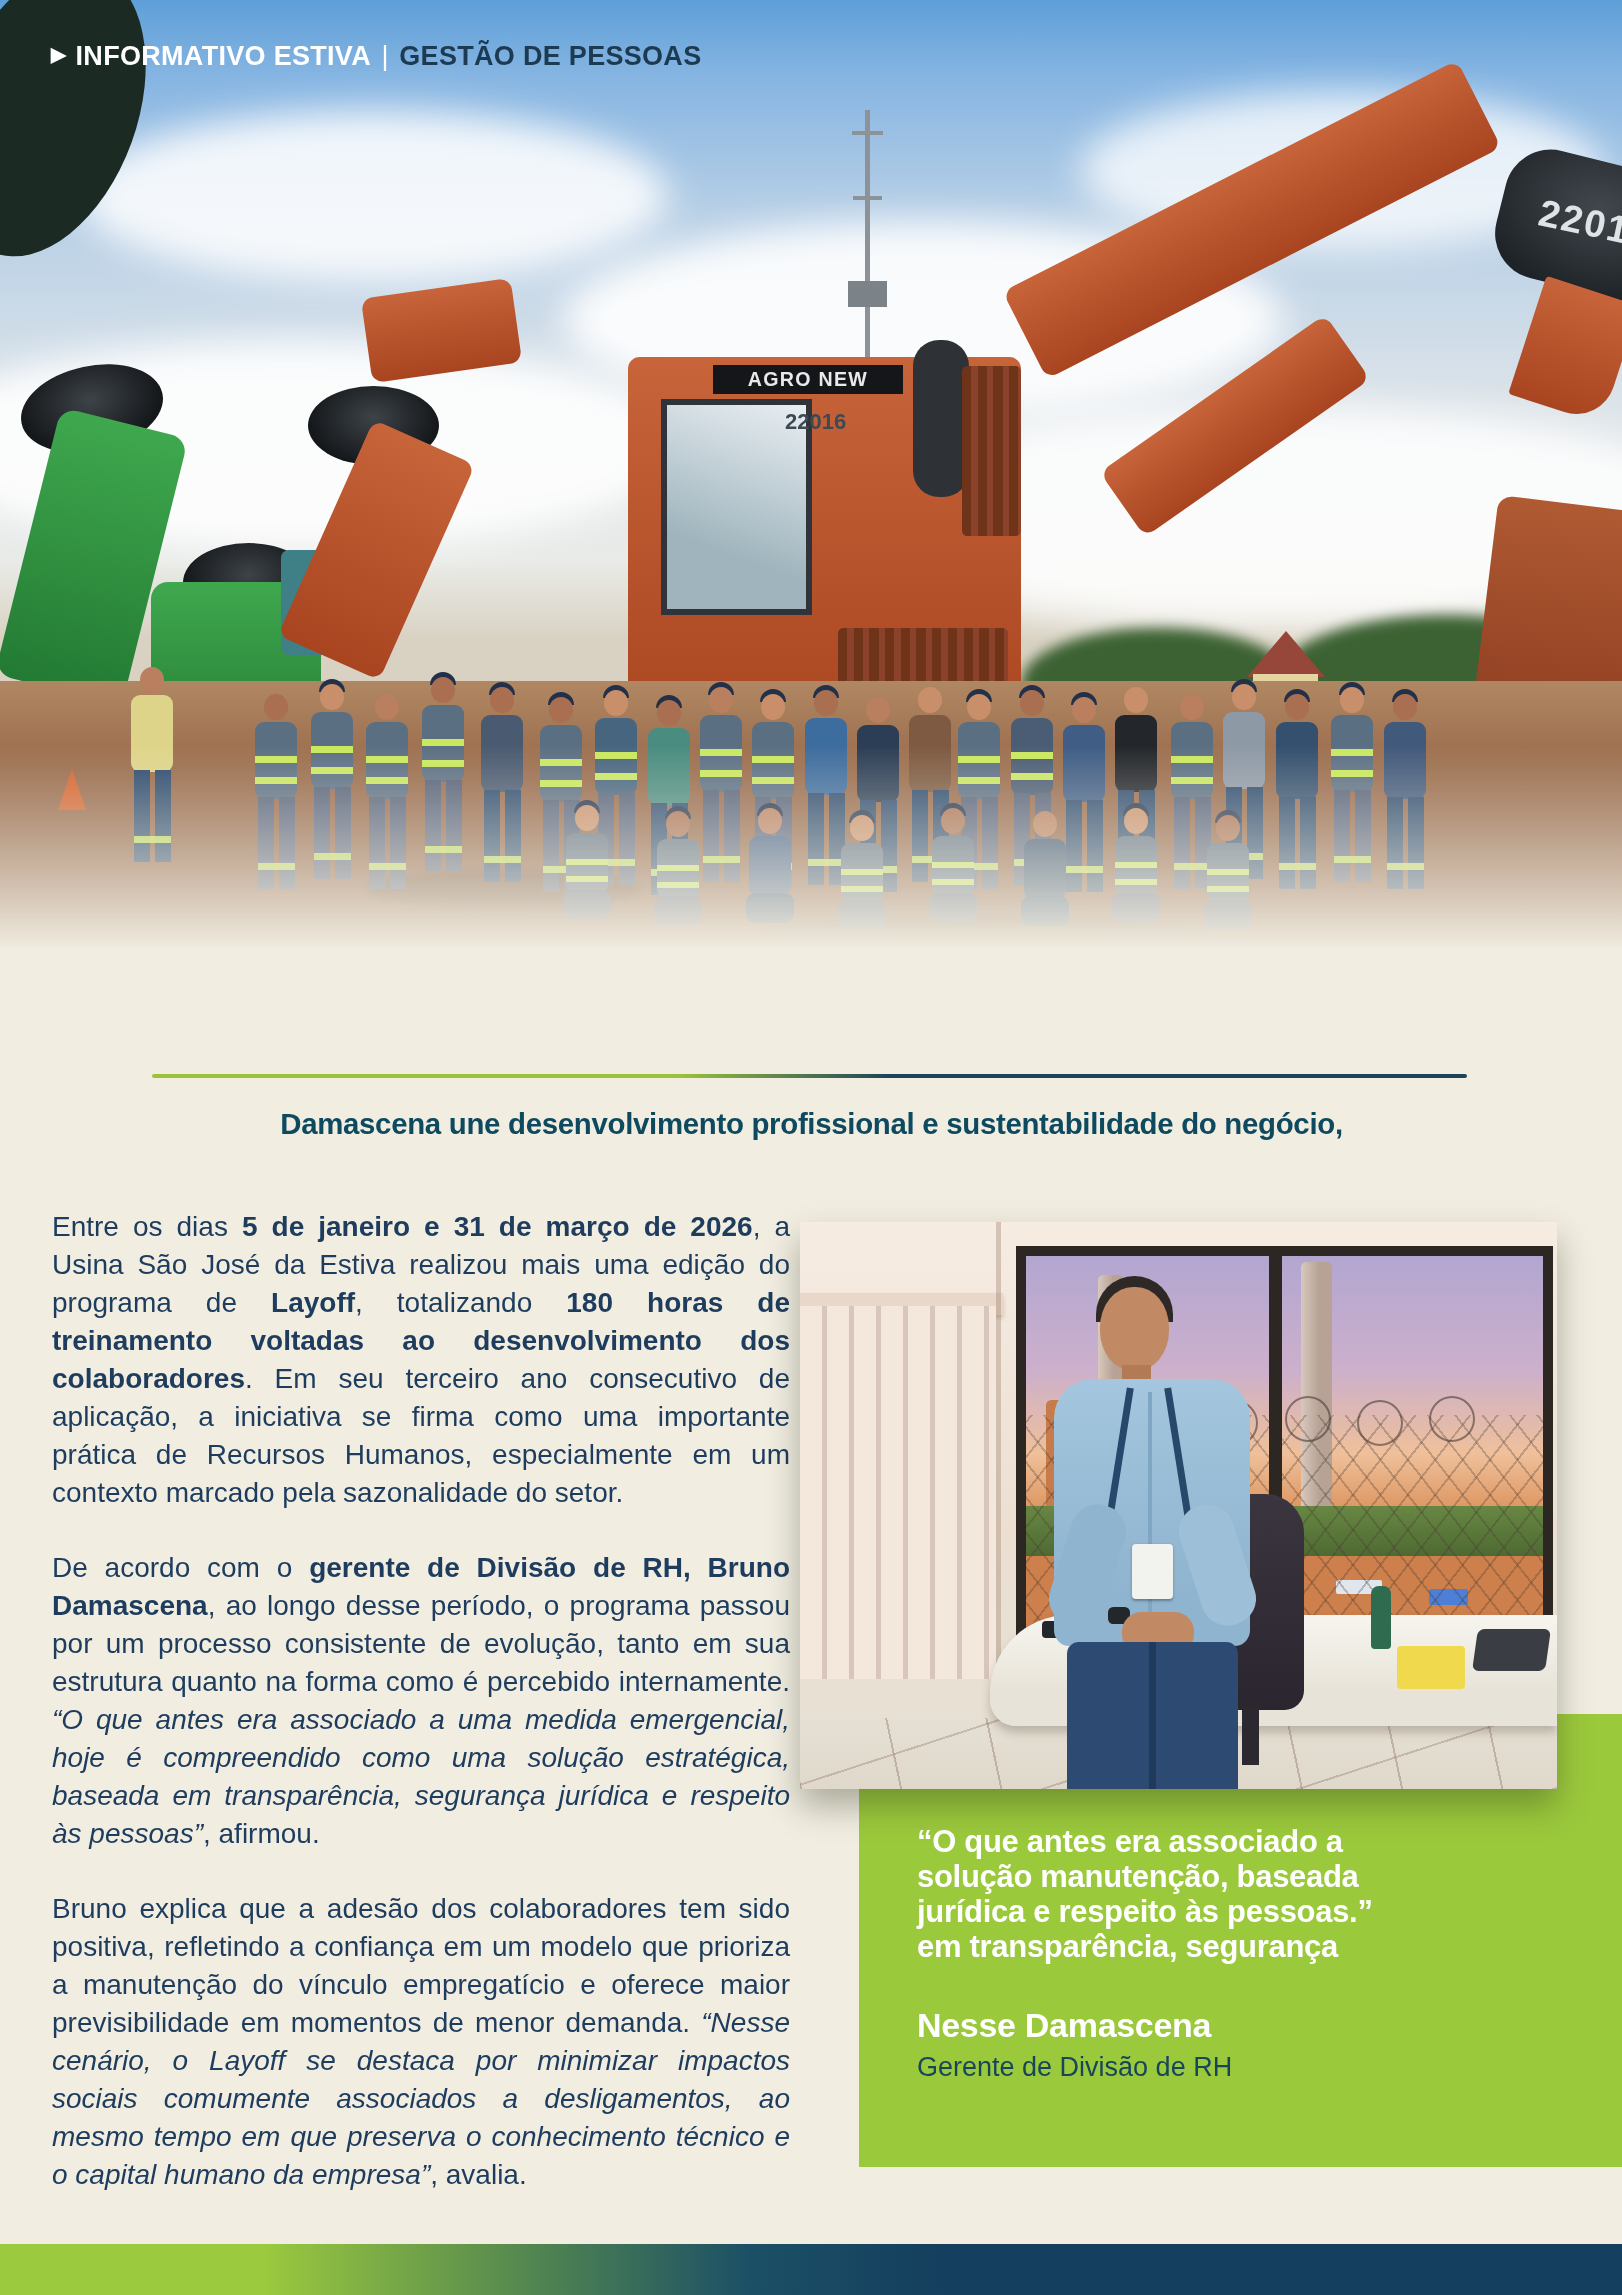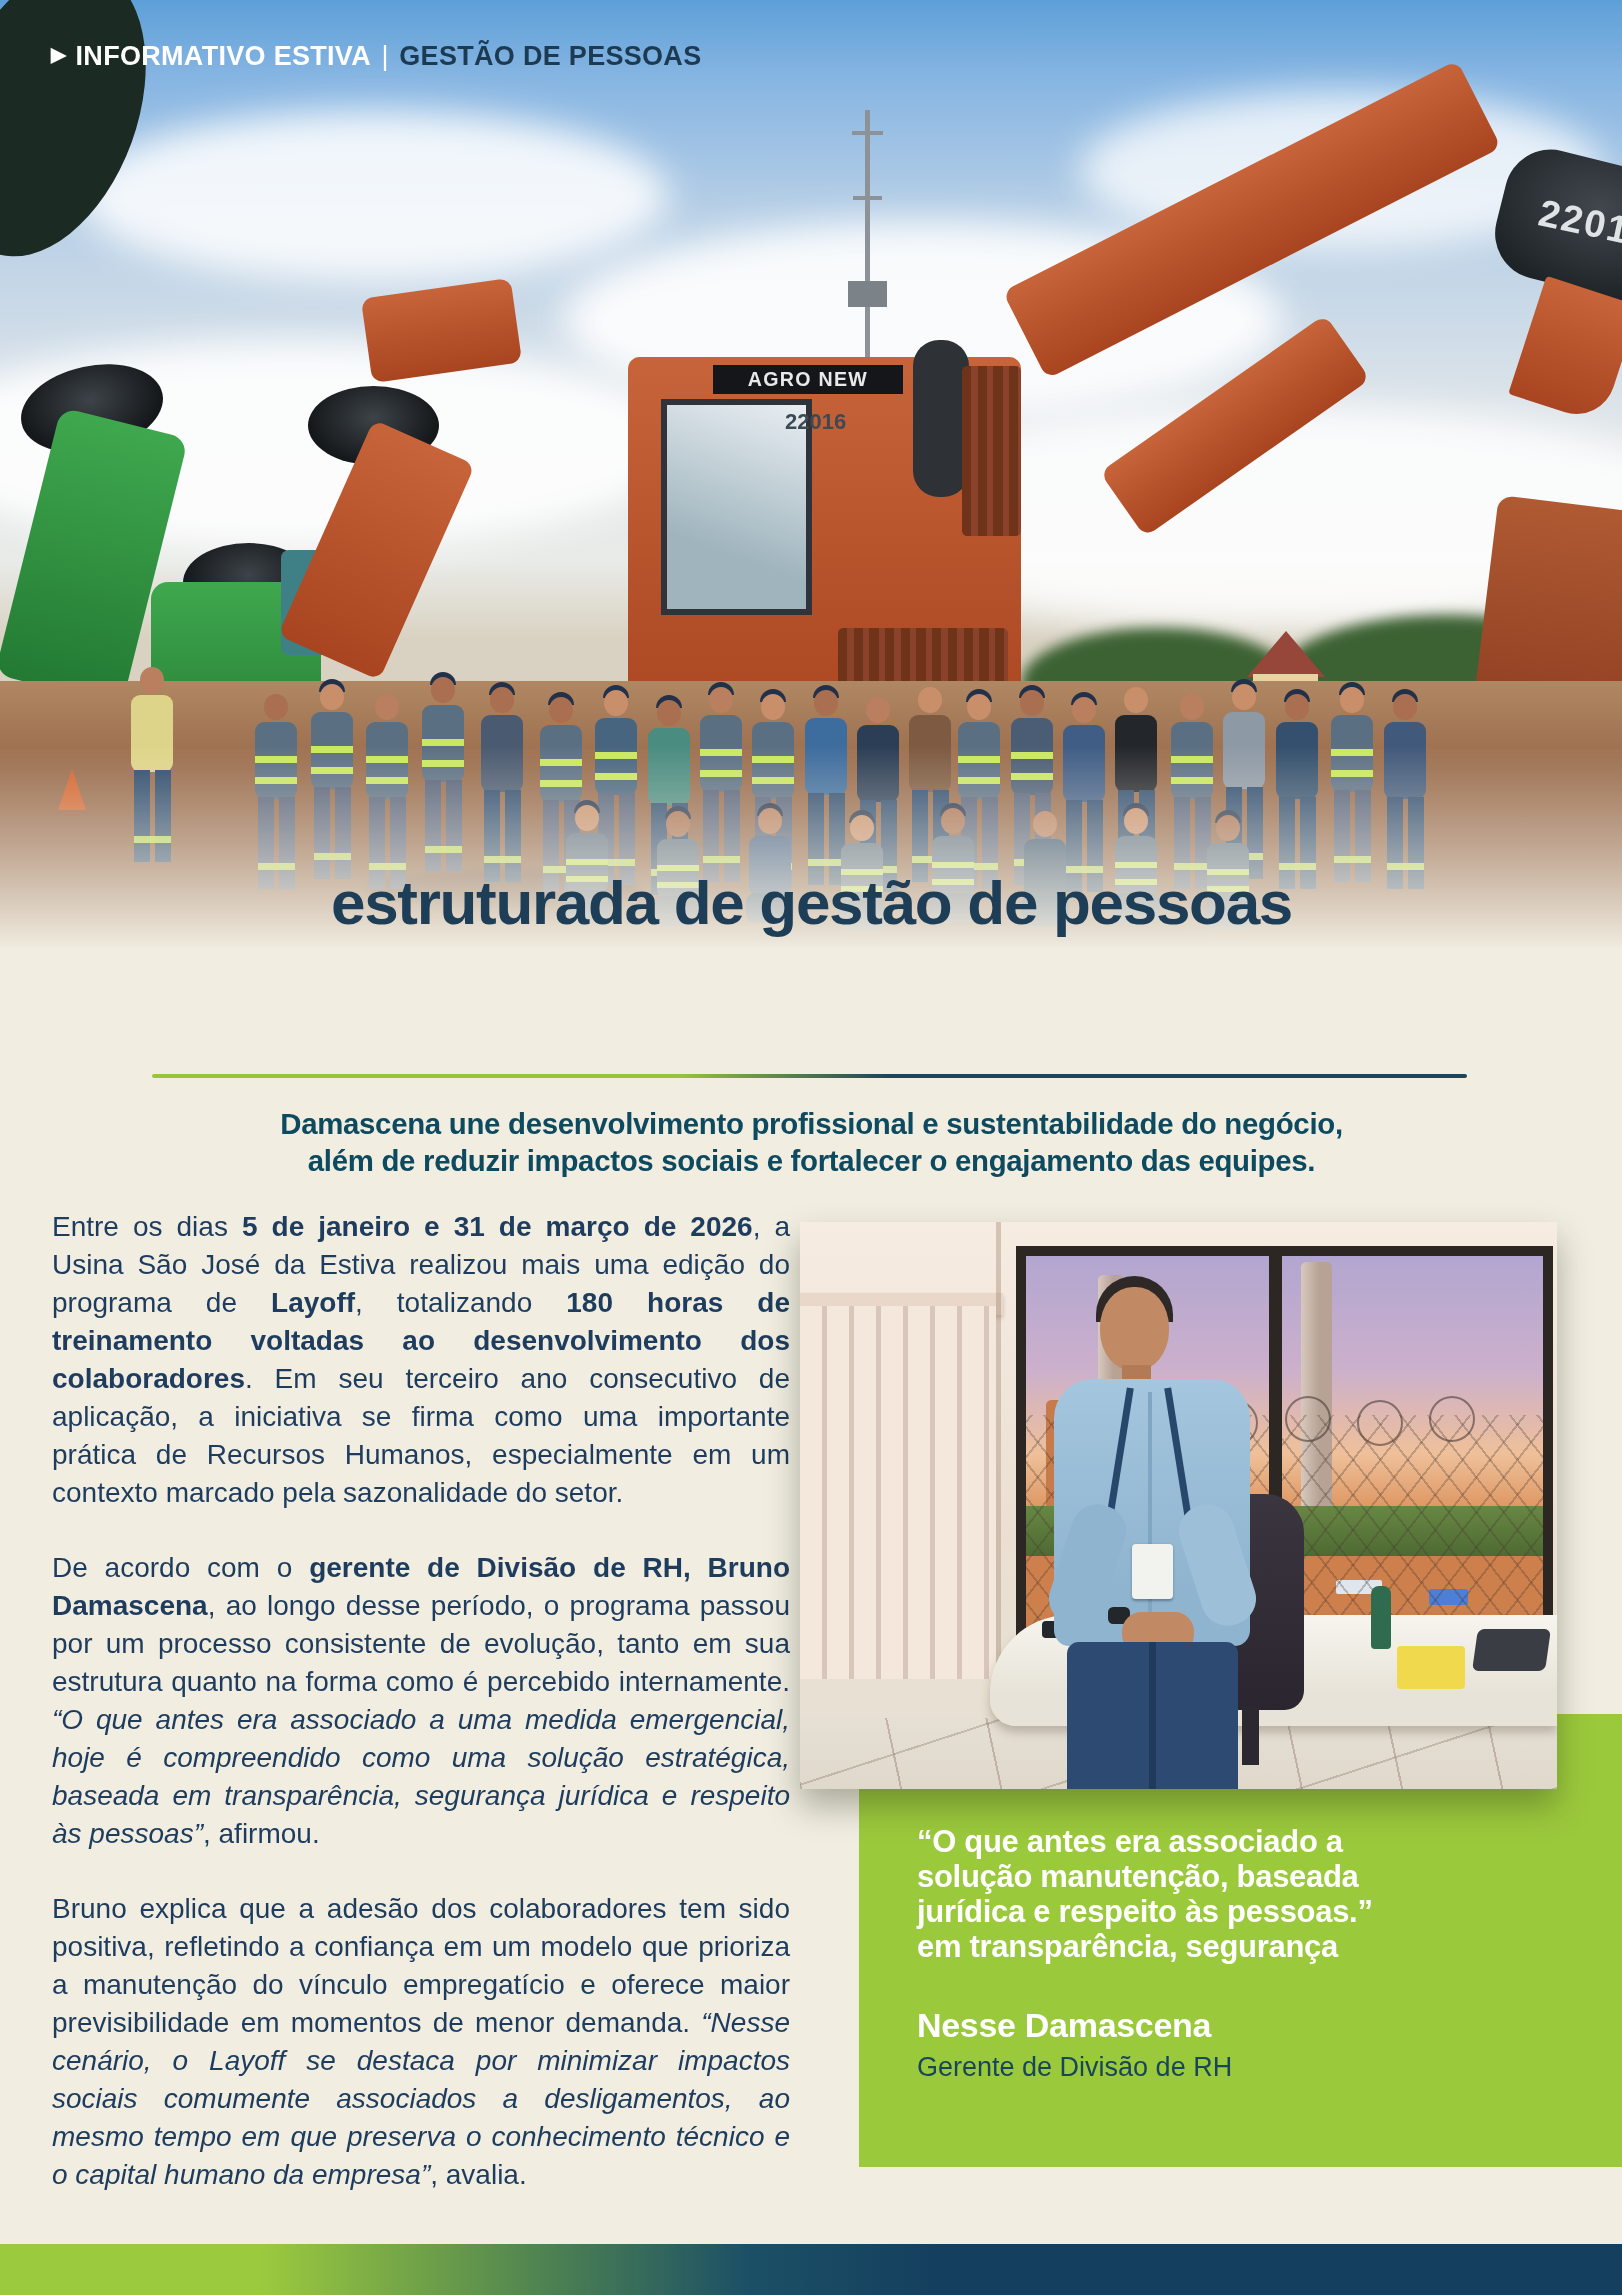--- a/index.html
+++ b/index.html
@@ -379,26 +379,24 @@
         <div style="position:absolute;left:0;top:85px;width:48px;height:30px;background:#55617a;border-radius:9.2px;"></div>
       </div>
     </div>
 
   <div id="topbar" class="abs">
     <span class="arrow">▶</span><span class="brand">INFORMATIVO ESTIVA</span><span class="sep">|</span><span class="section">GESTÃO DE PESSOAS</span>
   </div>
 </div>
 
 <div id="title" class="abs">
-  <div>estruturada de gestão de pessoas</div>
 </div>
 <div id="rule" class="abs"></div>
 <div id="subtitle" class="abs">
   <div>Damascena une desenvolvimento profissional e sustentabilidade do negócio,</div>
-  <div>além de reduzir impactos sociais e fortalecer o engajamento das equipes.</div>
 </div>
 
 <div id="article" class="abs">
   <p><span>Entre os dias </span><span class="b">5 de janeiro e 31 de março de 2026</span><span>, a Usina São José da Estiva realizou mais uma edição do programa de </span><span class="b">Layoff</span><span>, totalizando </span><span class="b">180 horas de treinamento voltadas ao desenvolvimento dos colaboradores</span><span>. Em seu terceiro ano consecutivo de aplicação, a iniciativa se firma como uma importante prática de Recursos Humanos, especialmente em um contexto marcado pela sazonalidade do setor.</span></p>
   <p><span>De acordo com o </span><span class="b">gerente de Divisão de RH, Bruno Damascena</span><span>, ao longo desse período, o programa passou por um processo consistente de evolução, tanto em sua estrutura quanto na forma como é percebido internamente. </span><span class="i">“O que antes era associado a uma medida emergencial, hoje é compreendido como uma solução estratégica, baseada em transparência, segurança jurídica e respeito às pessoas”</span><span>, afirmou.</span></p>
   <p><span>Bruno explica que a adesão dos colaboradores tem sido positiva, refletindo a confiança em um modelo que prioriza a manutenção do vínculo empregatício e oferece maior previsibilidade em momentos de menor demanda. </span><span class="i">“Nesse cenário, o Layoff se destaca por minimizar impactos sociais comumente associados a desligamentos, ao mesmo tempo em que preserva o conhecimento técnico e o capital humano da empresa”</span><span>, avalia.</span></p>
 </div>
 
 <div id="quotebox" class="abs">
   <div class="inner">

